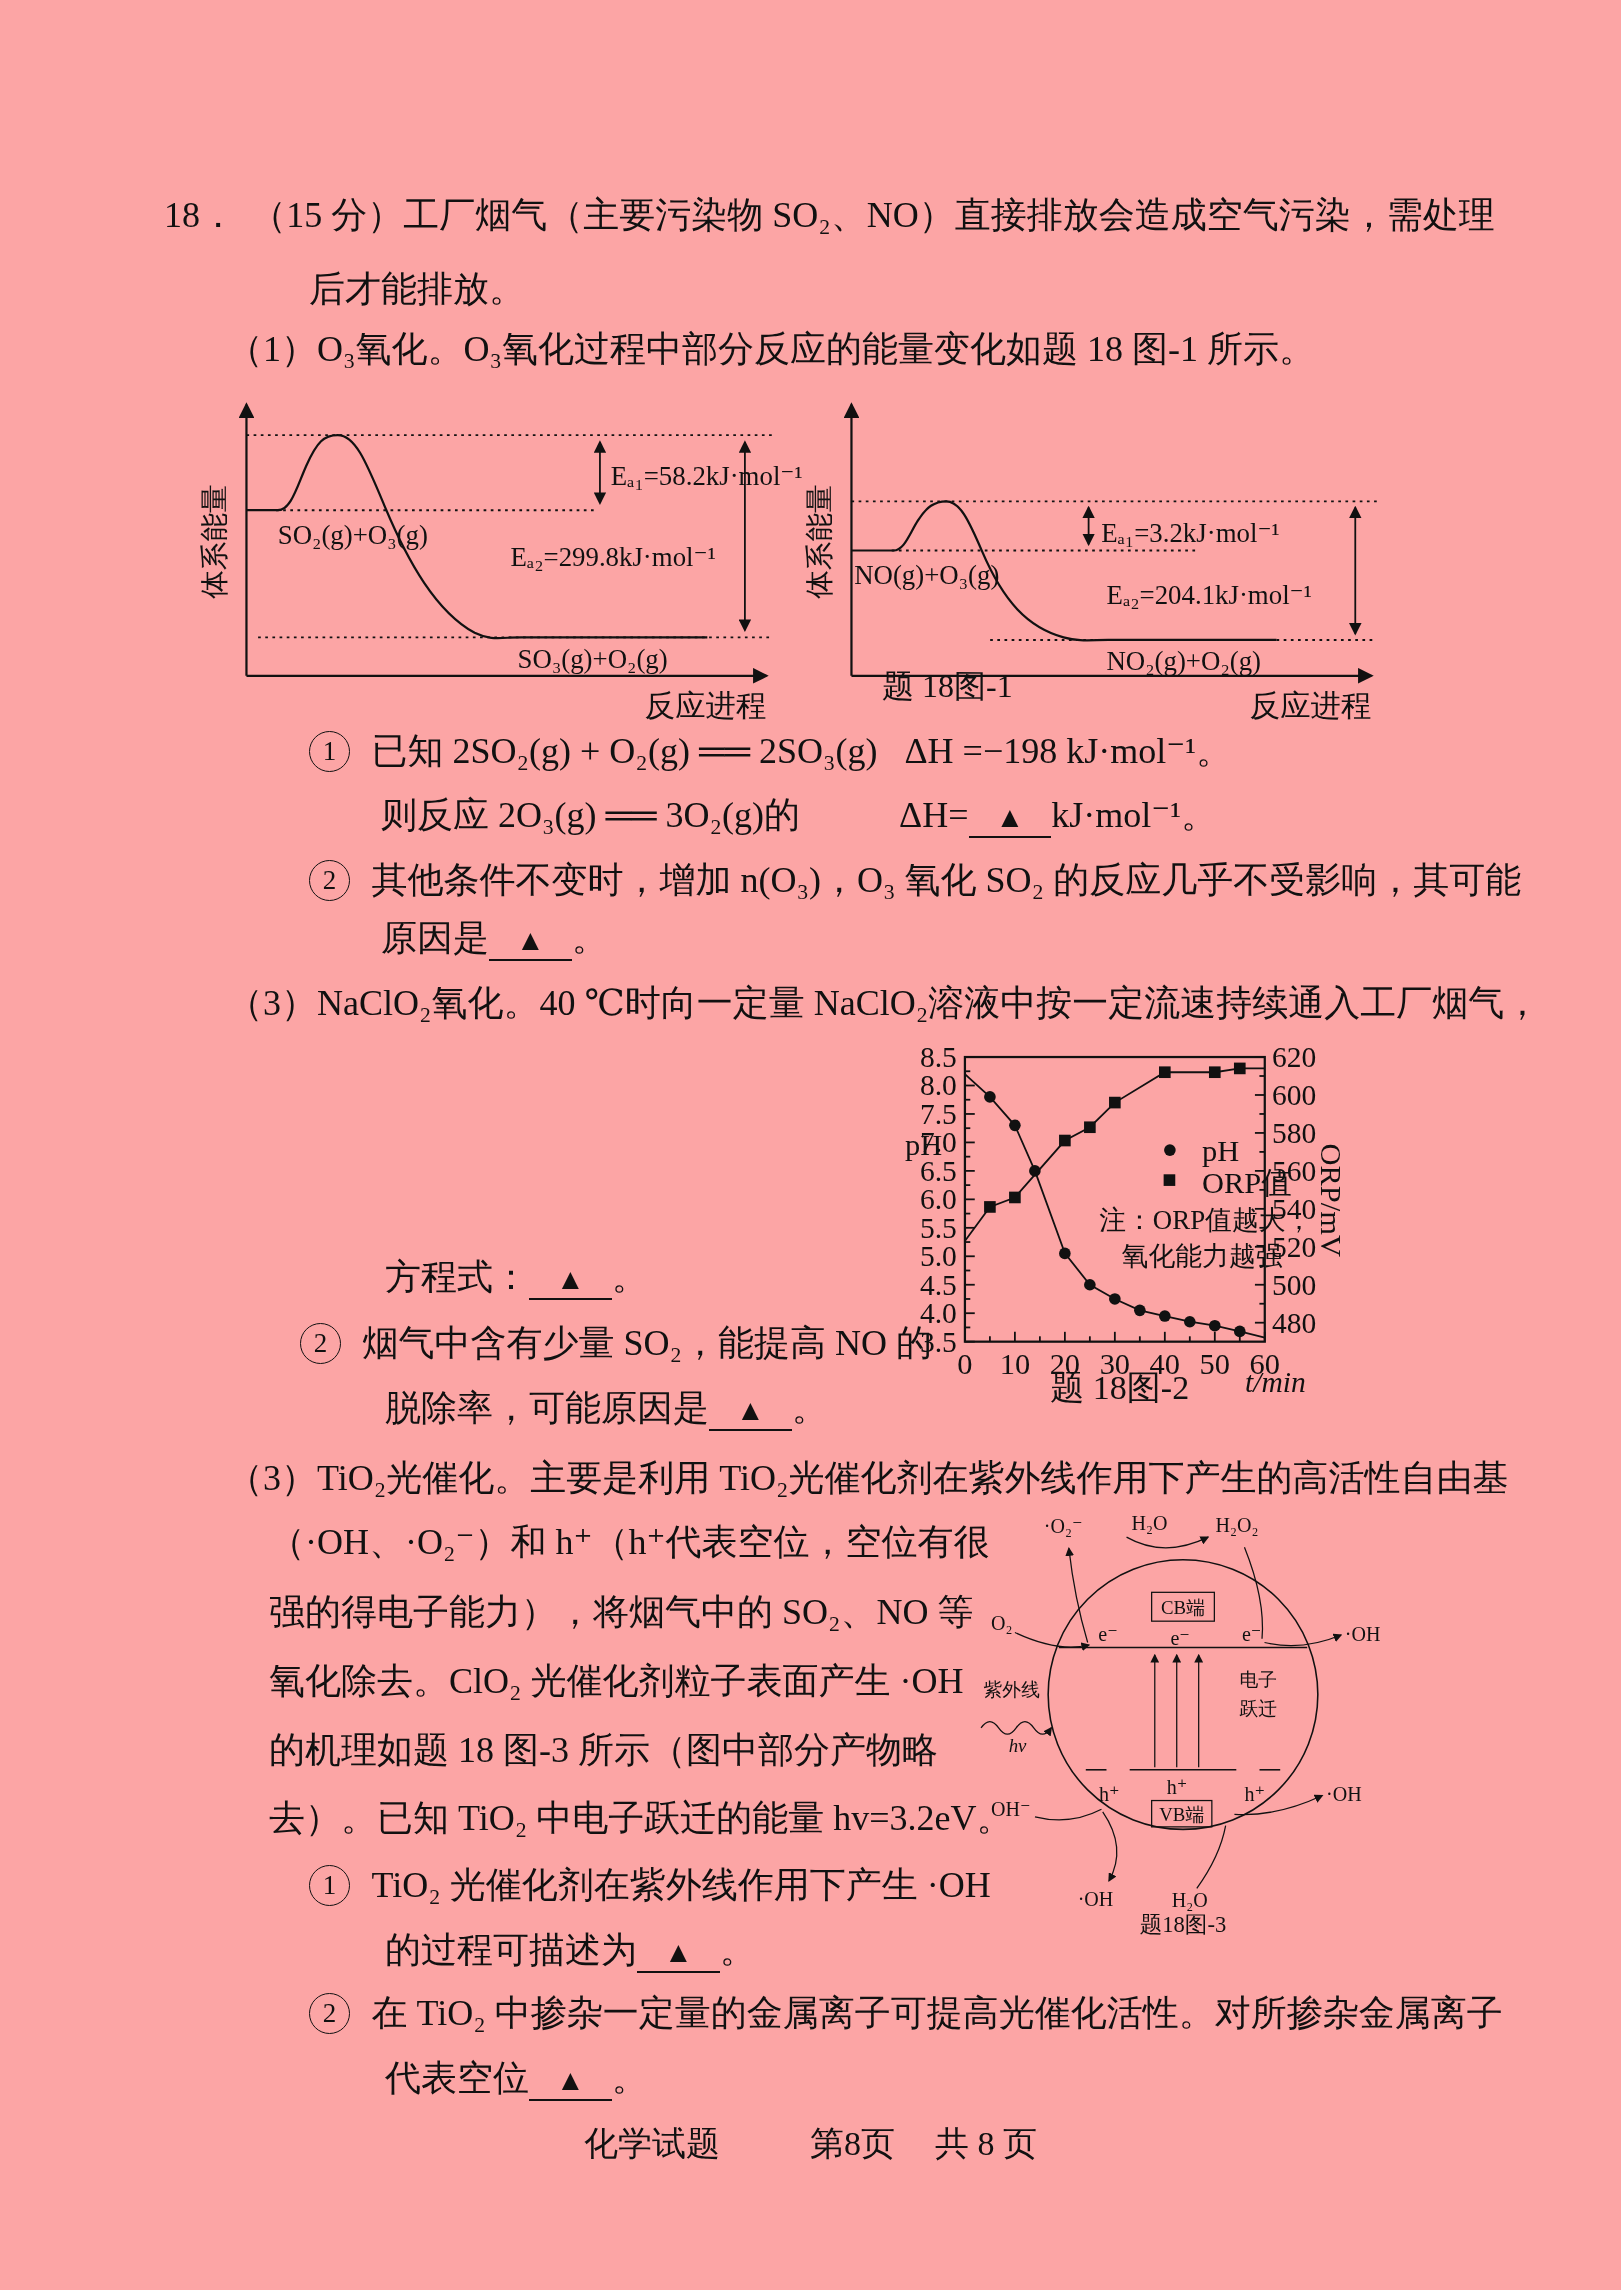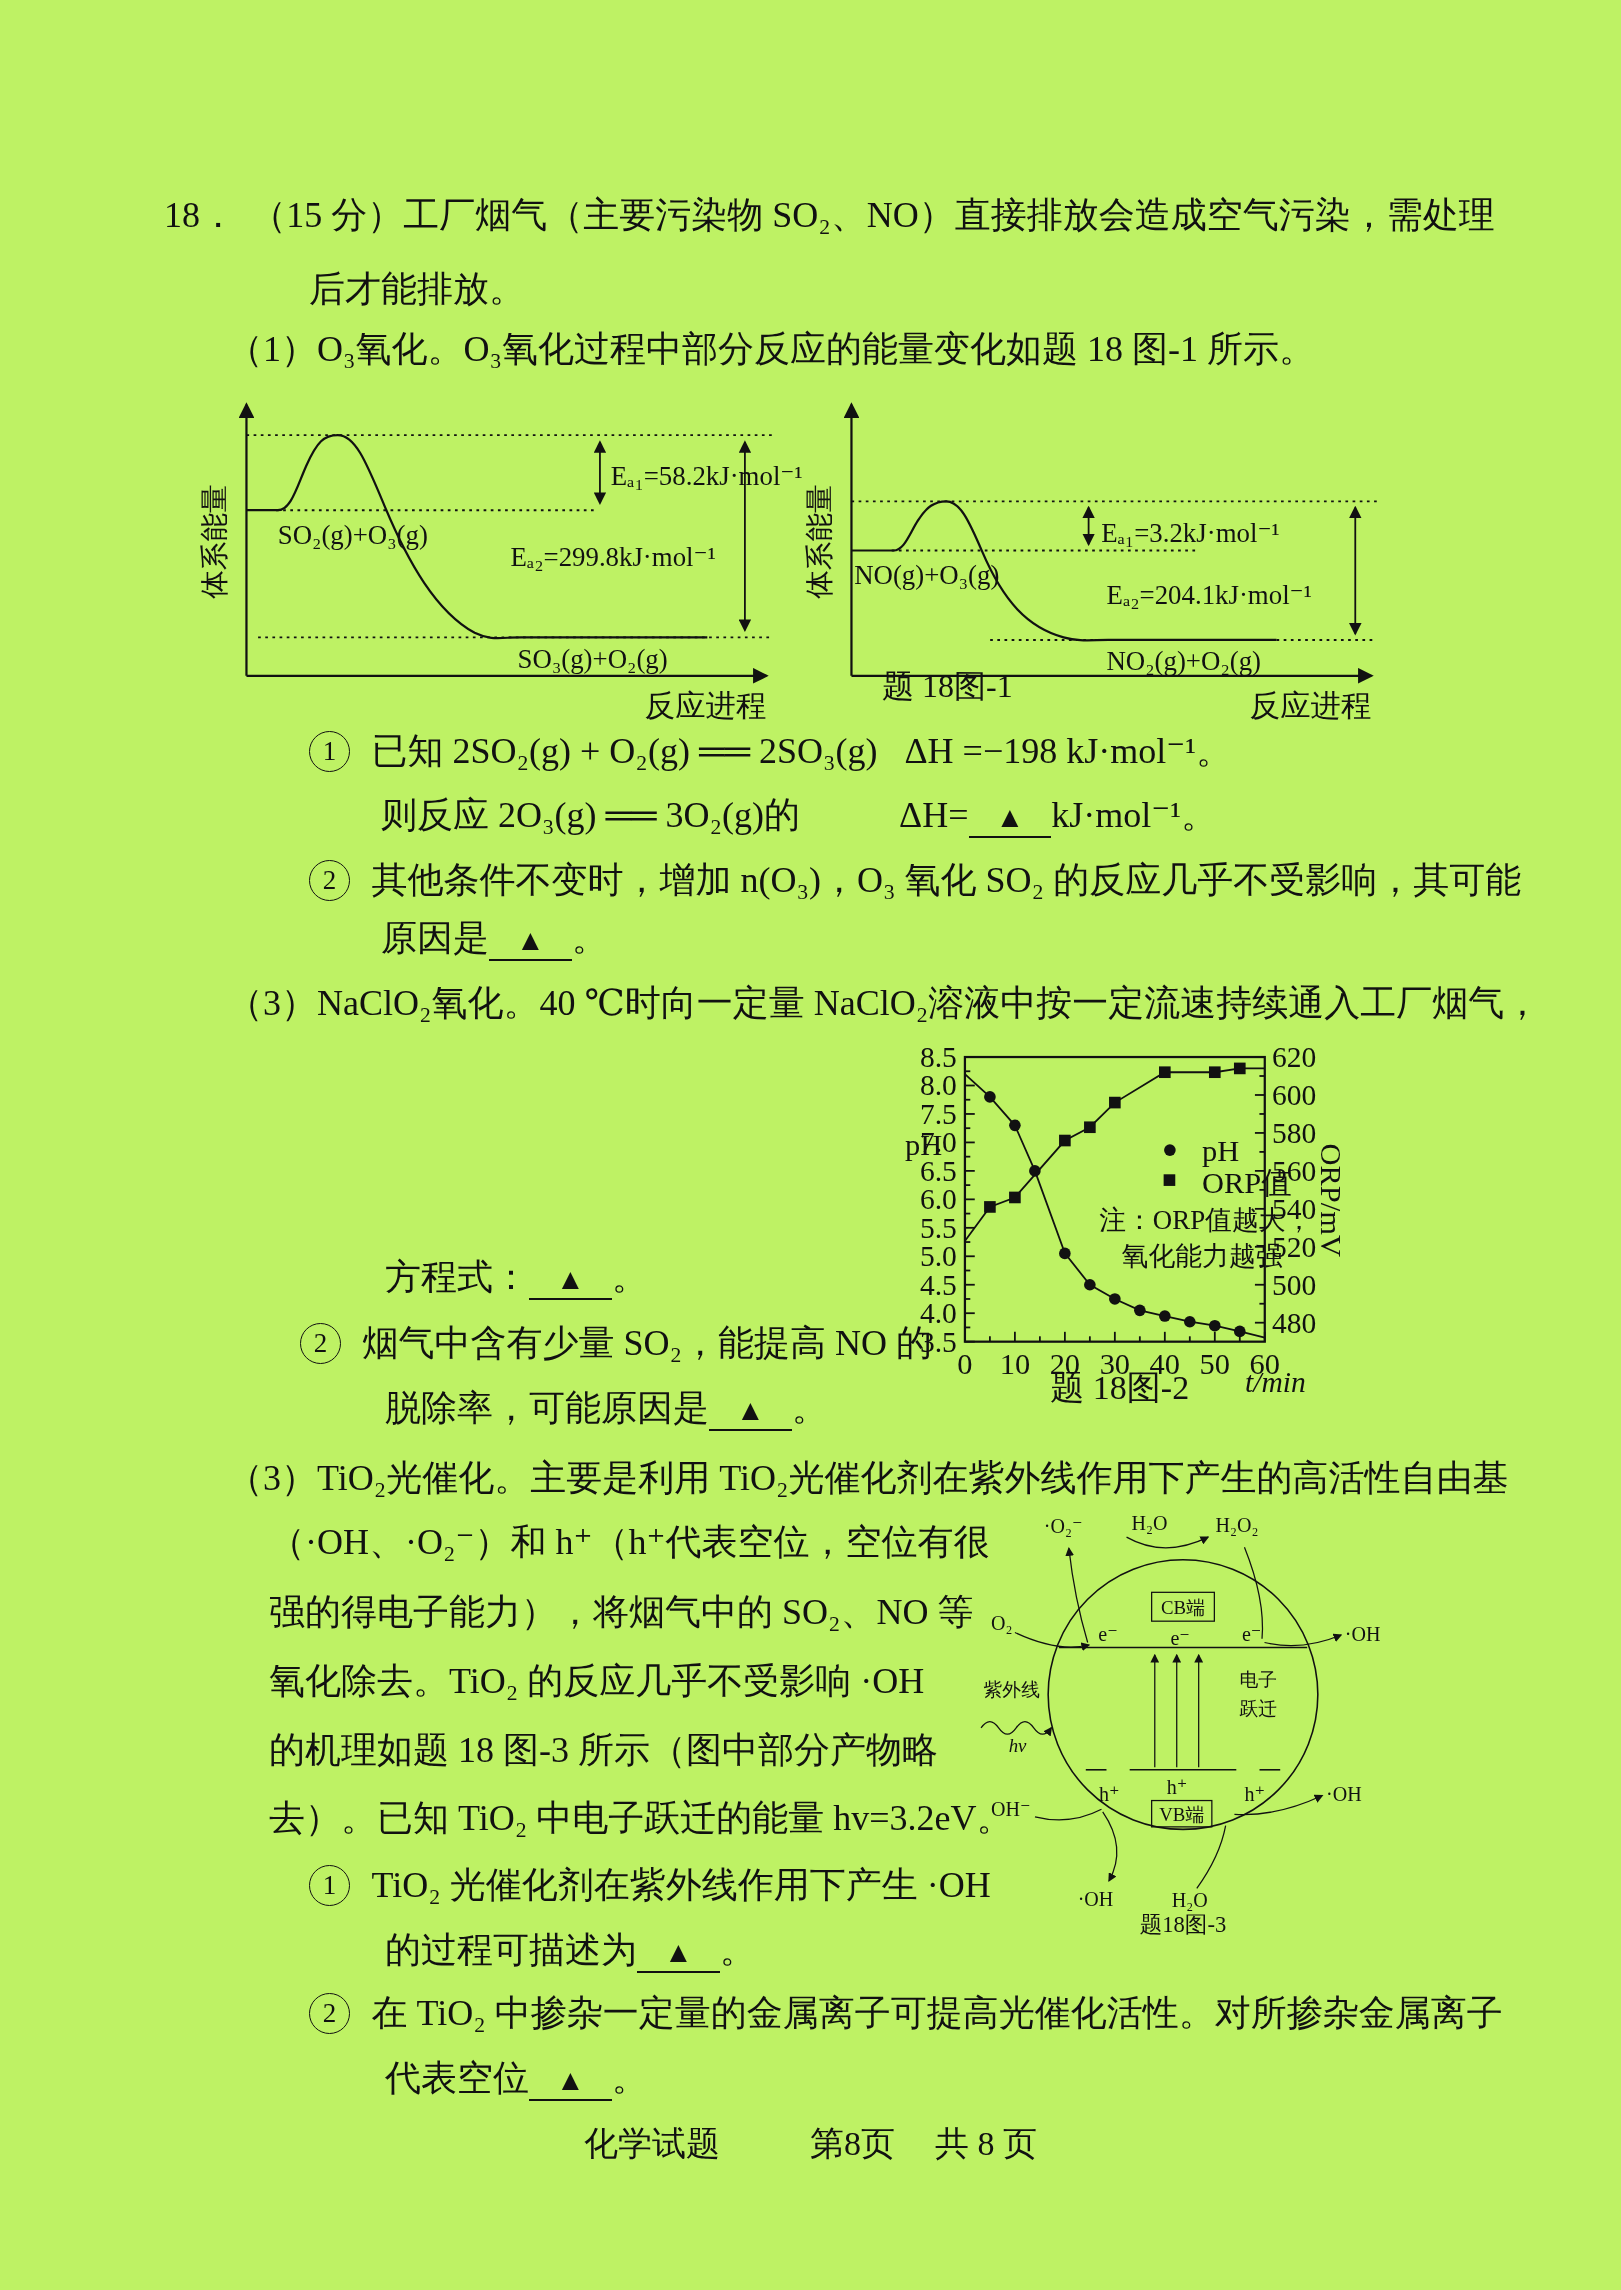--- a/index.html
+++ b/index.html
@@ -1,16 +1,16 @@
 <!DOCTYPE html>
 <html style="font-size:14.3px"><head>
 <meta charset="utf-8">
 <style>
   html,body{margin:0;padding:0;background:#888;}
-  .page{position:relative;width:1621px;height:2291px;background:#bef264;
+  .page{position:relative;width:1621px;height:2291px;background:#fca5a5;
         font-family:"Liberation Serif","DejaVu Serif",serif;color:#111;overflow:hidden;}
   .line{position:absolute;font-size:36px;white-space:nowrap;line-height:1.15;}
   .qnum{margin-right:14.3px;}
   .cnum{display:inline-block;width:39px;height:39px;border:1.8px solid #111;border-radius:50%;
         text-align:center;line-height:38px;font-size:27px;margin-right:21.5px;vertical-align:2.7px;}
   .blank{display:inline-block;border-bottom:2.7px solid #111;padding:0 27px;}
   .tri{font-size:29px;}
   .g30{margin-left:27px;} .g45{margin-left:40px;text-align:right;} .g100{margin-left:90px;} .g110{margin-left:99px;}
   .footer{position:absolute;left:0;width:100%;text-align:center;font-size:34px;}
   .caption{position:absolute;font-size:32px;white-space:nowrap;}
@@ -191,21 +191,21 @@
       <rect x="210.08333333333334" y="101.94" width="13" height="13" fill="#111"></rect>
       <rect x="238" y="74.38" width="13" height="13" fill="#111"></rect>
       <rect x="293.8333333333333" y="40.46" width="13" height="13" fill="#111"></rect>
       <rect x="349.6666666666667" y="40.46" width="13" height="13" fill="#111"></rect>
       <rect x="377.5833333333333" y="36.22" width="13" height="13" fill="#111"></rect>
     </svg>
 
   <div class="line" style="left:227px;top:1458px">（3）TiO₂光催化。主要是利用 TiO₂光催化剂在紫外线作用下产生的高活性自由基</div>
   <div class="line" style="left:269px;top:1592px">强的得电子能力），将烟气中的 SO₂、NO 等</div>
   <div class="line" style="left:269px;top:1522px">（·OH、·O₂⁻）和 h⁺（h⁺代表空位，空位有很</div>
-  <div class="line" style="left:269px;top:1661px">氧化除去。TiO₂ 的反应几乎不受影响 ·OH</div>
+  <div class="line" style="left:269px;top:1661px">氧化除去。ClO₂ 光催化剂粒子表面产生 ·OH</div>
   <div class="line" style="left:269px;top:1730px">的机理如题 18 图-3 所示（图中部分产物略</div>
   <div class="line" style="left:269px;top:1798px">去）。已知 TiO₂ 中电子跃迁的能量 hv=3.2eV。</div>
   <div class="line" style="left:309px;top:1865px"><span class="cnum">1</span><span>TiO₂ 光催化剂在紫外线作用下产生 ·OH</span></div>
   <div class="line" style="left:385px;top:1930px"><span>的过程可描述为</span><span class="blank"><span class="tri">▲</span></span><span>。</span></div>
 
   <svg style="left:976px;top:1497px" width="414" height="439" viewBox="0 0 660 700">
     <ellipse cx="330" cy="315" rx="215" ry="215" class="cv"></ellipse>
     <line class="thin2" x1="132" y1="240" x2="528" y2="240"></line>
     <rect class="box" x="280" y="152" width="100" height="46"></rect>
     <text class="t30" x="330" y="187" text-anchor="middle">CB端</text>

